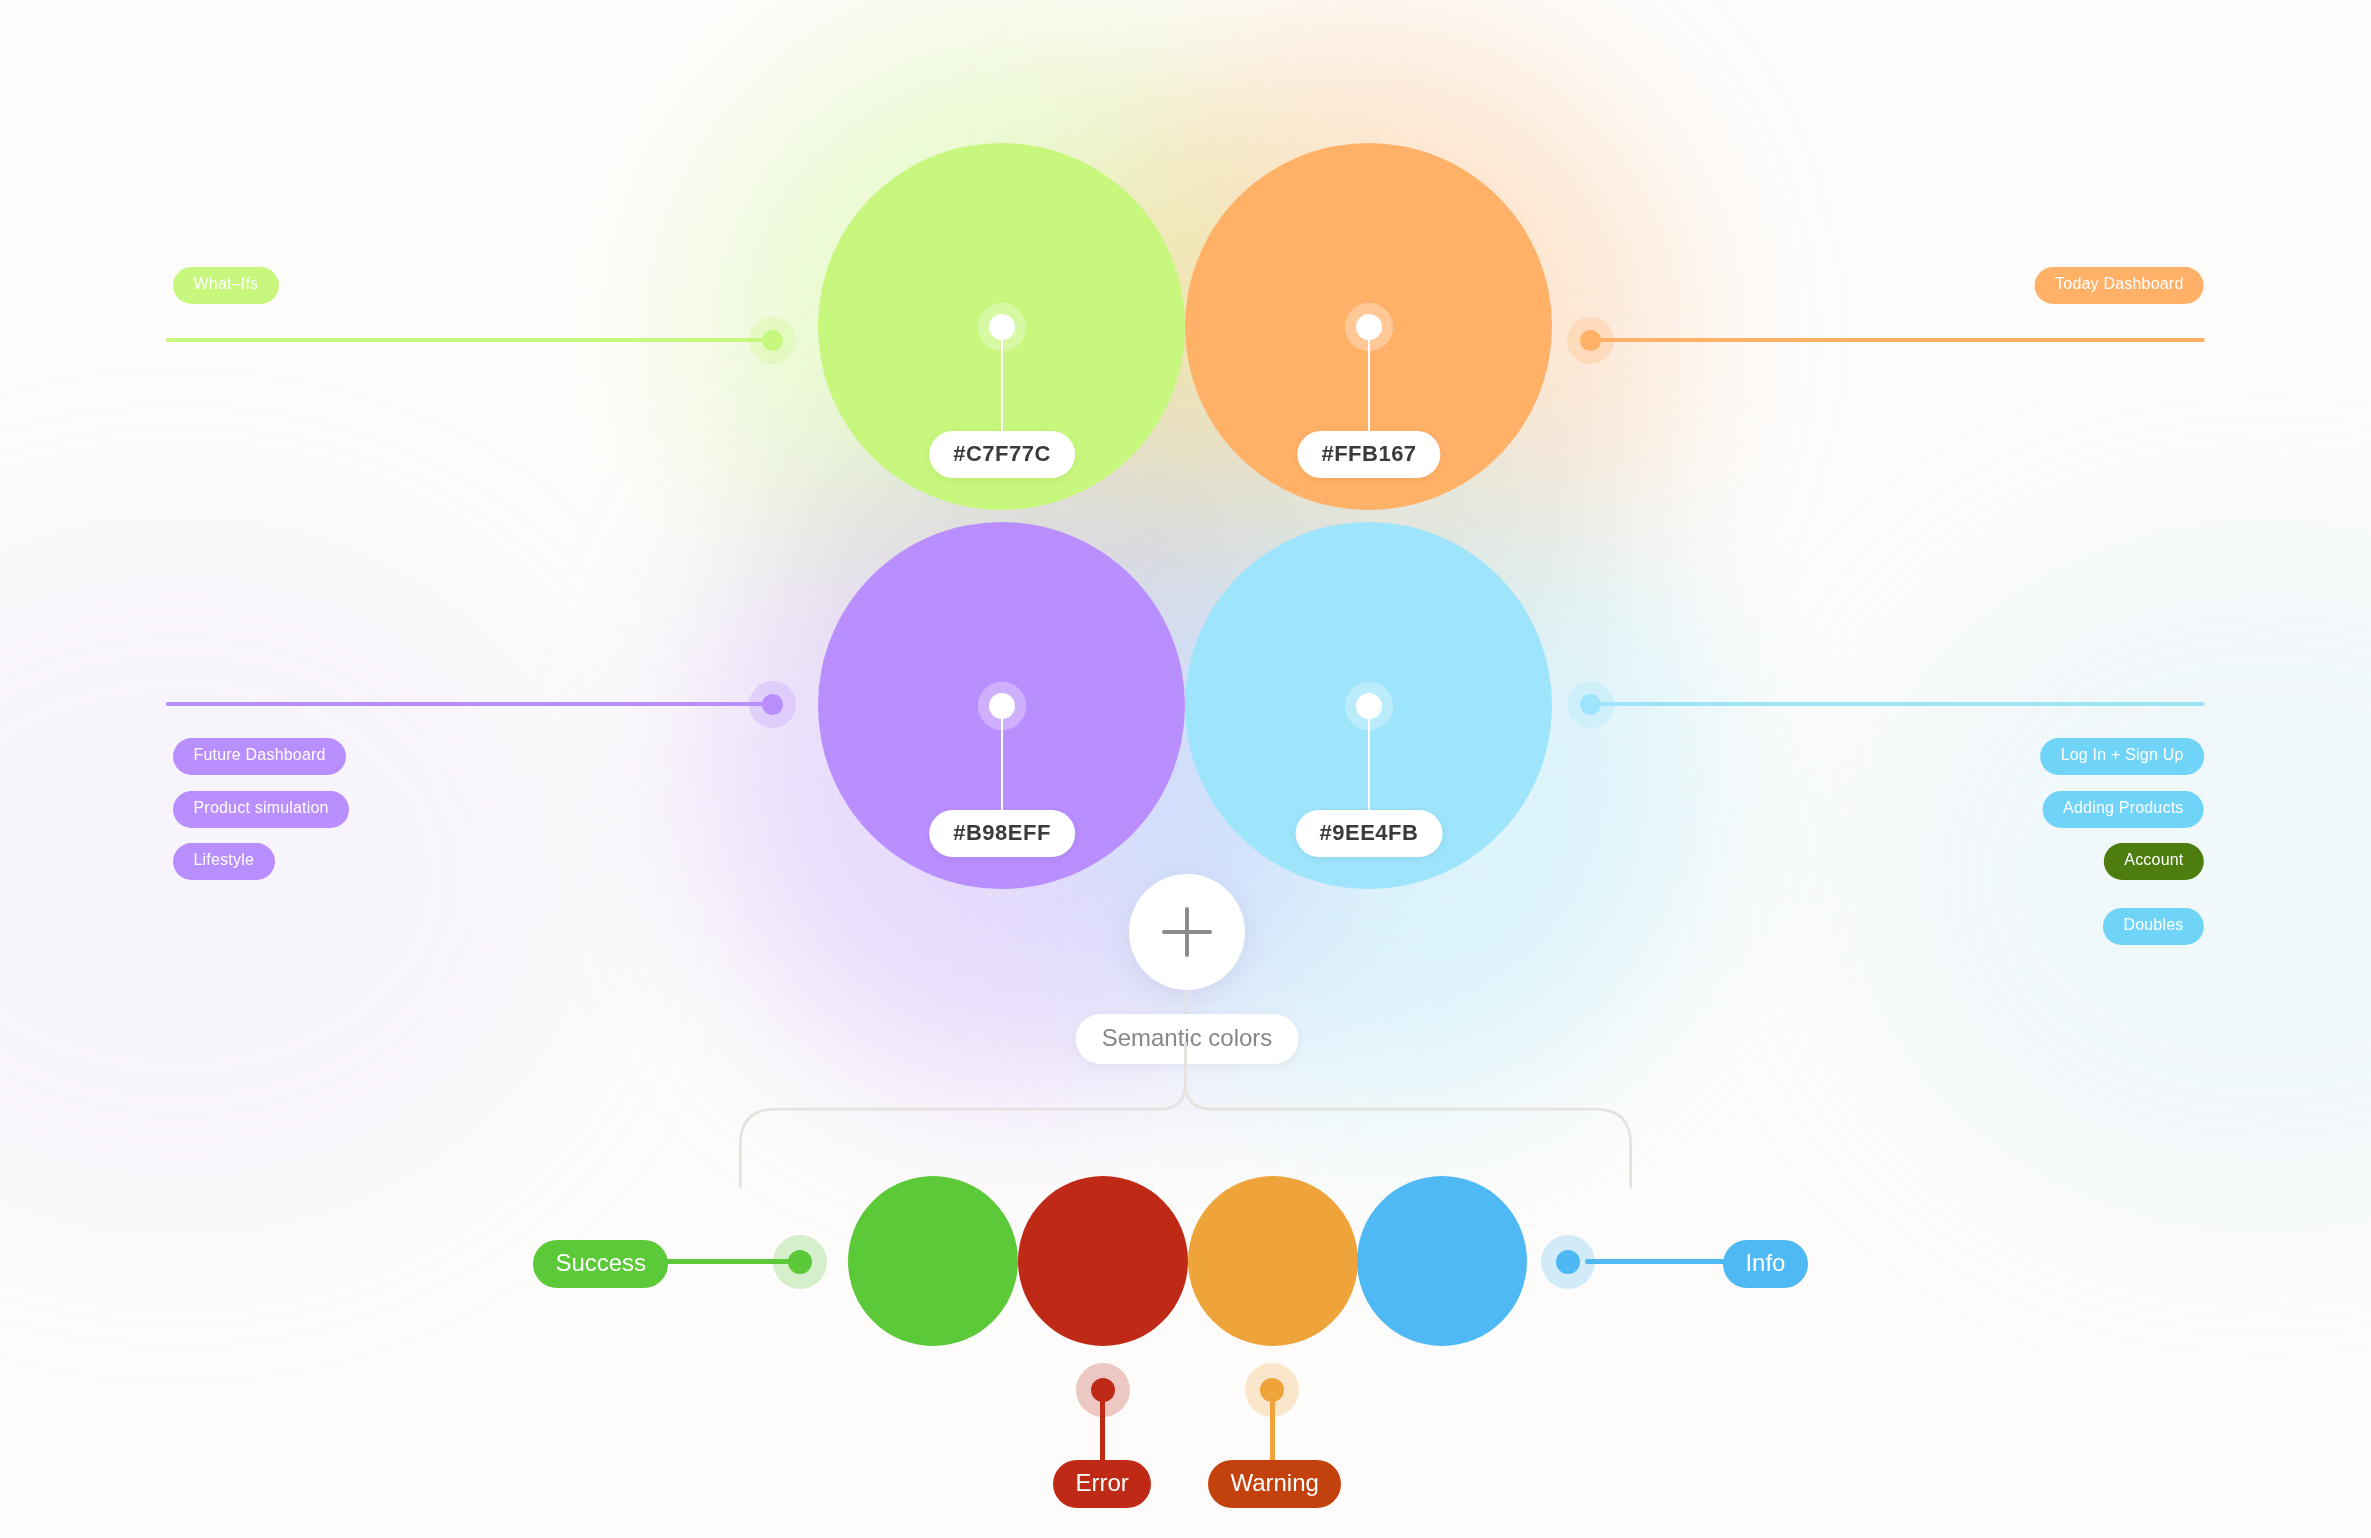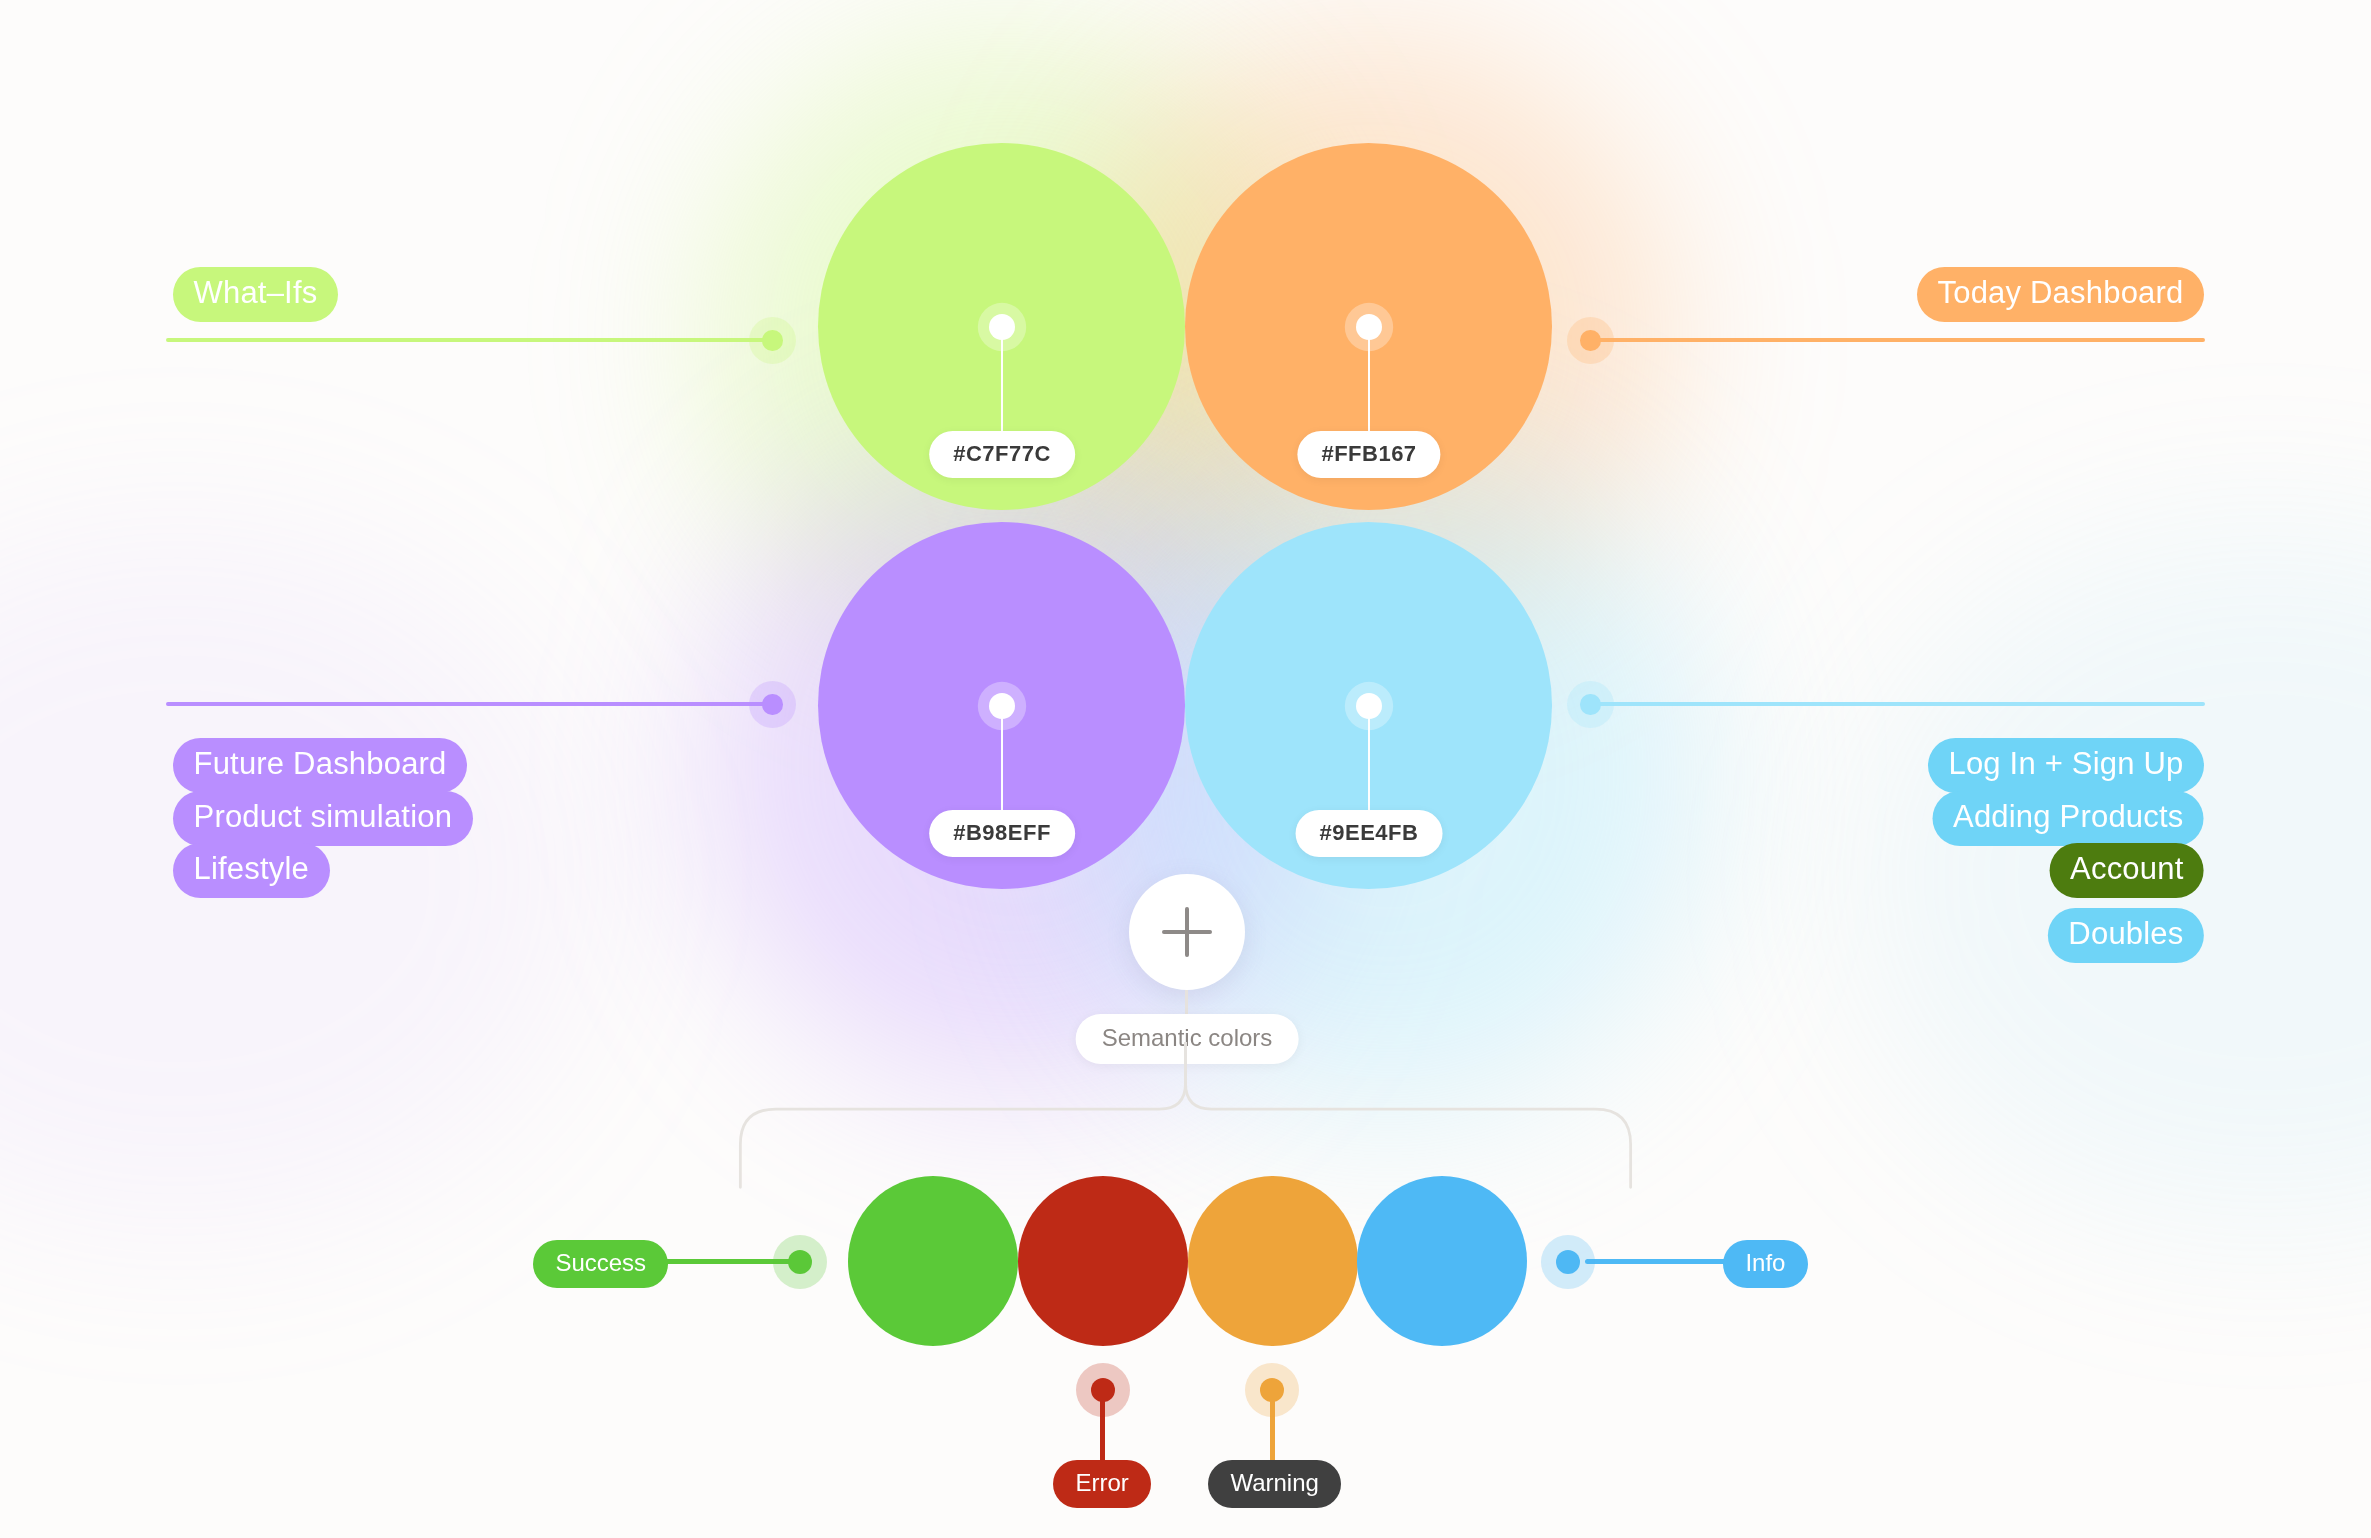--- a/index.html
+++ b/index.html
@@ -56,21 +56,21 @@
   }
   .conn-dot::after {
     content: ""; position: absolute; left: -13px; top: -13px;
     width: 47px; height: 47px; border-radius: 50%;
     background: inherit; opacity: .26;
   }
 
   
   .tag {
     position: absolute; color: #fff;
-    font-size: 31px; font-weight: 500; letter-spacing: 0.2px;
+    font-size: 16px; font-weight: 500; letter-spacing: 0.2px;
     padding: 8.4px 20.5px 10.3px; border-radius: 931px; white-space: nowrap;
   }
   .tag-right { transform: translateX(-100%); text-align: right; }
 
   
   .plus-node {
     position: absolute; left: 1129px; top: 874px;
     width: 116px; height: 116px; border-radius: 50%;
     background: #fff; box-shadow: 0 5.6px 24px rgba(110,100,140,.13);
   }
@@ -200,16 +200,16 @@
   <div class="sem-line-h" style="left:1585px; top:1259px; width:158px; background:#4EB9F5;"></div>
   <div class="sem-dot" style="left:1556px; top:1250px; background:#4EB9F5;"></div>
   <div class="sem-tag" style="left:1723px; top:1240px; background:#4EB9F5;">Info</div>
 
   <div class="sem-line-v" style="left:1100px; top:1394px; height:93px; background:#BE2A16;"></div>
   <div class="sem-dot" style="left:1091px; top:1378px; background:#BE2A16;"></div>
   <div class="sem-tag" style="left:1053px; top:1460px; background:#BE2A16;">Error</div>
 
   <div class="sem-line-v" style="left:1270px; top:1394px; height:93px; background:#EEA43A;"></div>
   <div class="sem-dot" style="left:1260px; top:1378px; background:#EEA43A;"></div>
-  <div class="sem-tag" style="left:1208px; top:1460px; background:#404040;">Warning</div>
+  <div class="sem-tag" style="left:1208px; top:1460px; background:#c2410c;">Warning</div>
 
 </div>
 
 
 </body></html>

